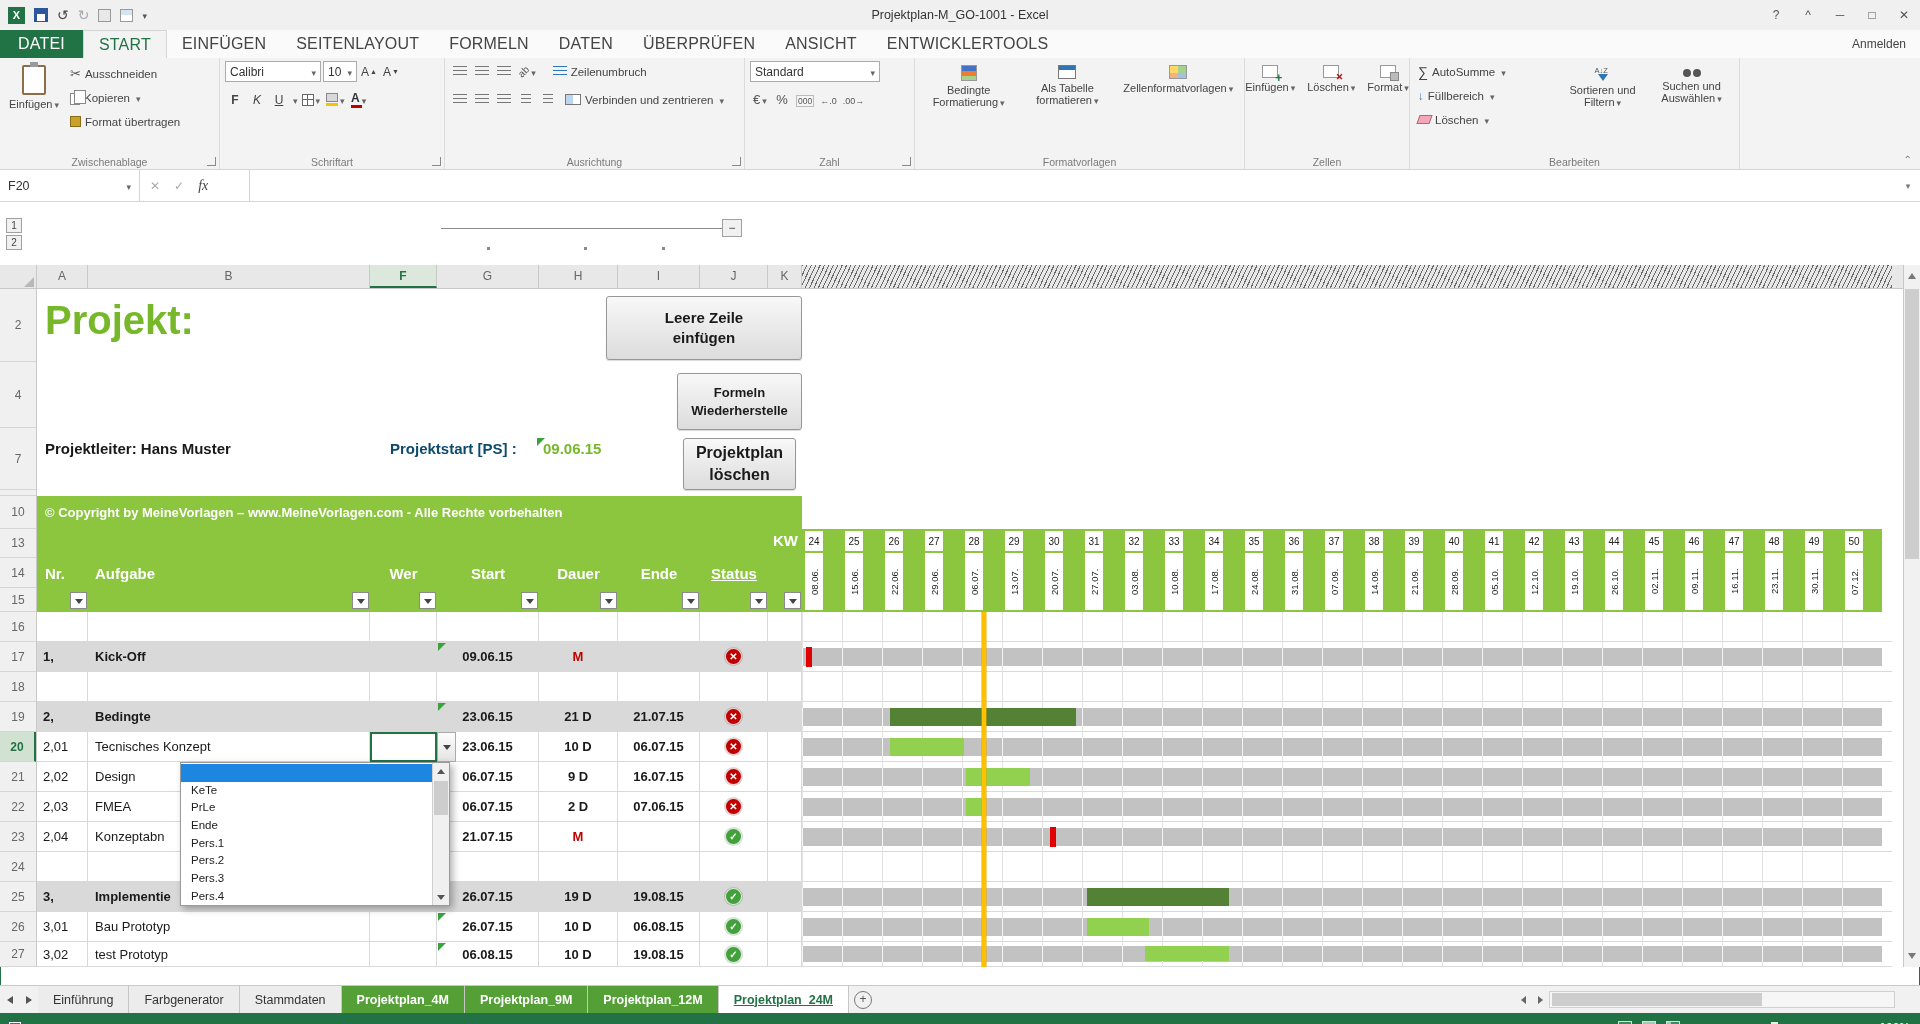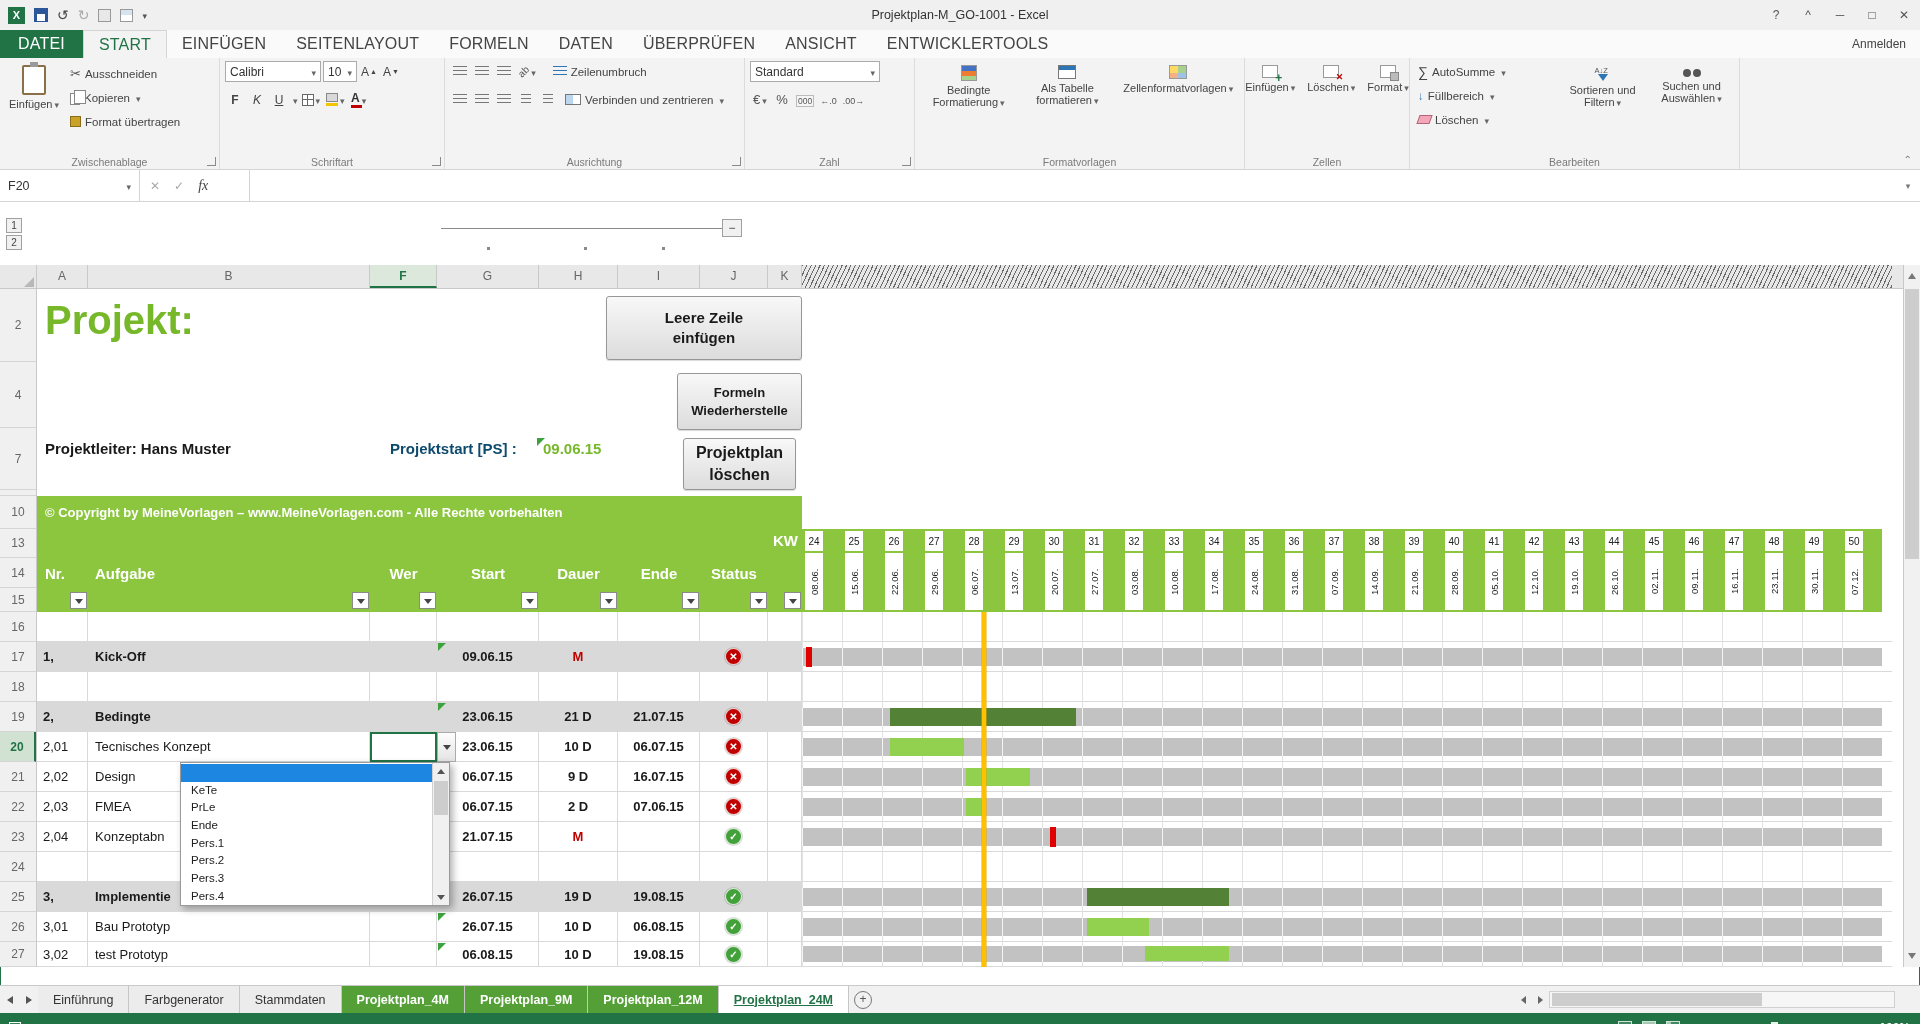--- a/index.html
+++ b/index.html
@@ -151,21 +151,21 @@
   
   .band { position:absolute; left:37px; top:294px; width:765px; height:116px; background:#8CC63F; z-index:3; }
   .copyright { position:absolute; left:0; top:0; right:0; height:34px; line-height:34px; padding-left:8px; color:#fff; font-weight:bold; font-size:13px; white-space:nowrap; }
   .kw-label { position:absolute; top:36px; left:665px; width:96px; text-align:right; color:#fff; font-weight:bold; font-size:15px; }
   .th { position:absolute; top:64px; height:28px; line-height:28px; color:#fff; font-weight:bold; font-size:15px; }
   .hNr { left:8px; } .hAufgabe { left:58px; }
   .hWer { left:333px; width:67px; text-align:center; }
   .hStart { left:400px; width:102px; text-align:center; }
   .hDauer { left:502px; width:79px; text-align:center; }
   .hEnde { left:581px; width:82px; text-align:center; }
-  .hStatus { left:663px; width:68px; text-align:center; }
+  .hStatus { left:663px; width:68px; text-align:center;text-decoration:underline; }
   .fbtn { position:absolute; top:96px; width:17px; height:17px; background:#fff; border:1px solid #8a8a8a; }
   .fbtn::after { content:""; position:absolute; left:4px; top:6px; border-left:4px solid transparent; border-right:4px solid transparent; border-top:5px solid #444; }
 
   
   .gweeks { position:absolute; left:802px; top:327px; width:1080px; height:83px; background:#8CC63F; display:flex; z-index:3; }
   .wk { position:relative; width:40px; height:83px; }
   .kwnum { position:absolute; left:3px; top:2px; width:18px; height:20px; background:#fff; font-size:10px; color:#222; display:flex; align-items:center; justify-content:center; }
   .wdate { position:absolute; left:3px; top:24px; width:18px; height:57px; background:#fff; writing-mode:vertical-rl; transform:rotate(180deg); font-size:9.5px; color:#222; display:flex; align-items:center; justify-content:center; }
 
   

